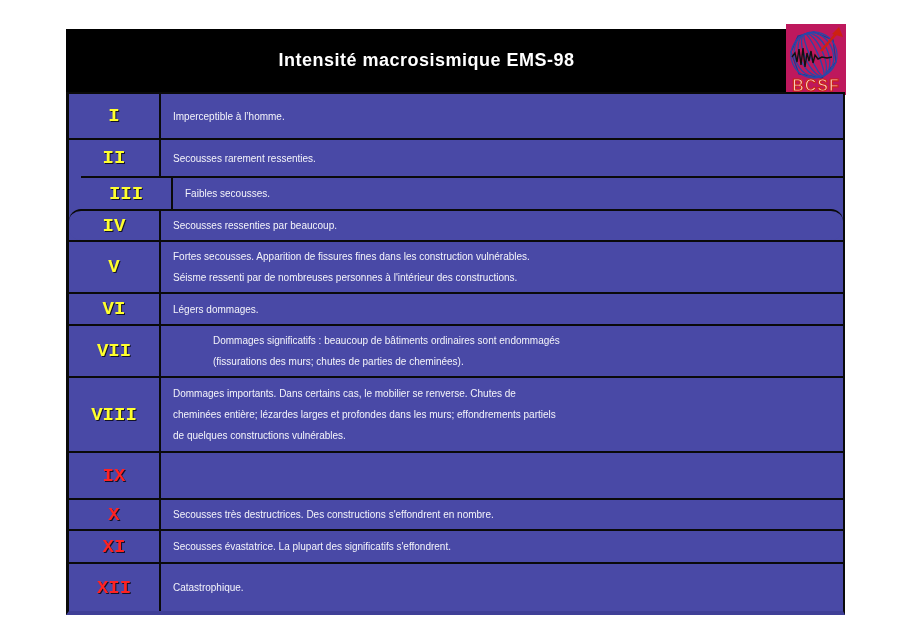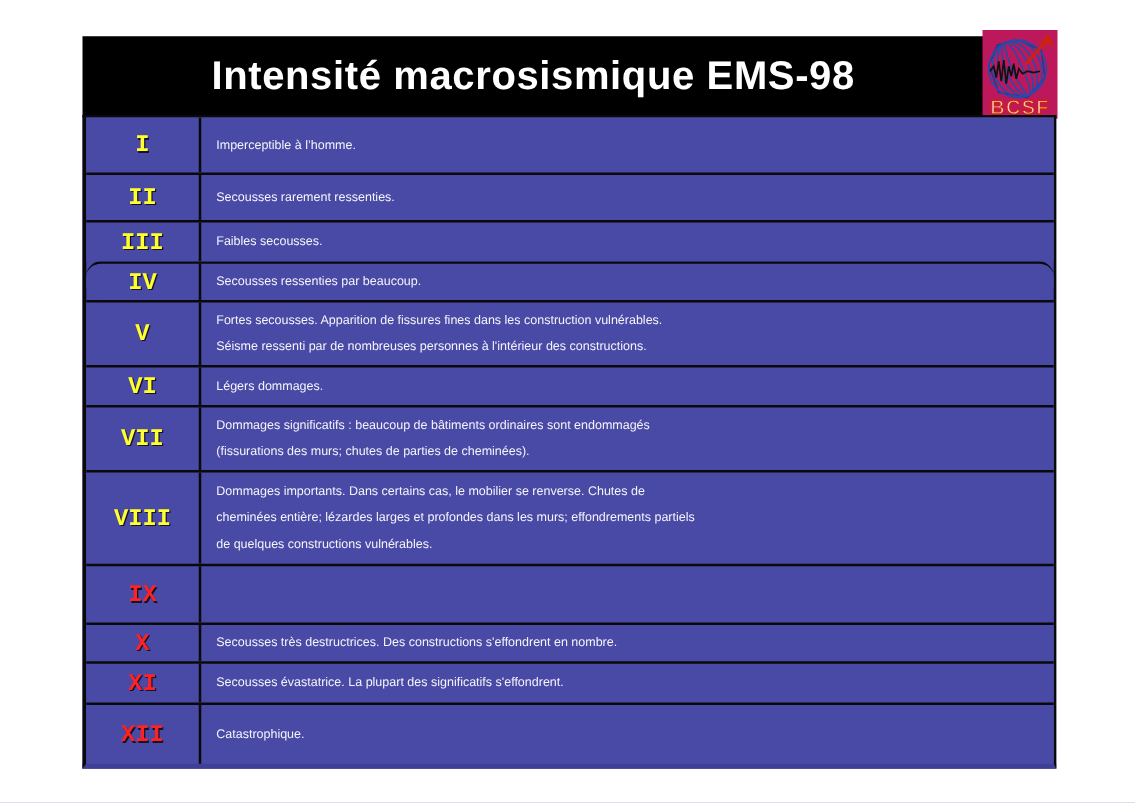--- a/index.html
+++ b/index.html
@@ -24,21 +24,21 @@
     top: 29px;
     width: 721px;
     height: 63px;
     background: #000000;
     display: flex;
     align-items: center;
     justify-content: center;
   }
   .title {
     color: var(--title-color, #ffffff);
-    font-size: 32px;
+    font-size: 18px;
     font-weight: bold;
     letter-spacing: 0.5px;
   }
   
   .logo-box {
     position: absolute;
     left: 786px;
     top: 24px;
     width: 60px;
     height: 71px;
@@ -60,25 +60,25 @@
     flex-direction: column;
   }
   .row {
     display: flex;
     align-items: stretch;
     background: var(--table-bg, #4949a6);
   }
   .row + .row { border-top: 2px solid #0a0a0a; }
   .row:nth-child(1)  { min-height: 44px; }
   .row:nth-child(2)  { min-height: 36px; }
-  .row:nth-child(3)  { min-height: 31px; }
+  .row:nth-child(3)  { min-height: 31px; margin-left: 12px; }
   .row:nth-child(4)  { min-height: 29px; border-radius: 12px; }
   .row:nth-child(5)  { min-height: 48px; }
   .row:nth-child(6)  { min-height: 30px; }
-  .row:nth-child(7)  { min-height: 45px; }
+  .row:nth-child(7)  { min-height: 45px; gap: 40px; }
   .row:nth-child(8)  { min-height: 73px; }
   .row:nth-child(9)  { min-height: 45px; }
   .row:nth-child(10) { min-height: 29px; }
   .row:nth-child(11) { min-height: 31px; }
   .row:nth-child(12) { min-height: 47px; }
   .numeral {
     flex: 0 0 90px;
     border-right: 2px solid #0a0a0a;
     display: flex;
     align-items: center;

